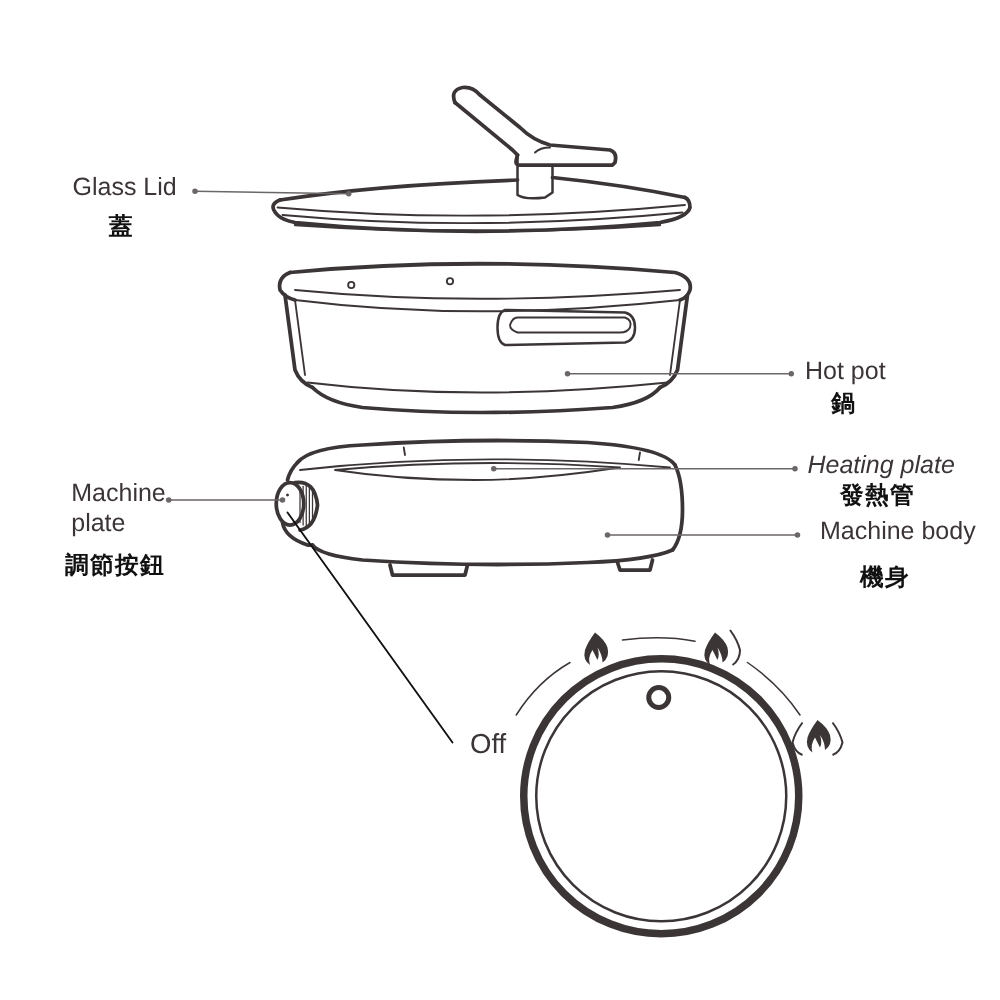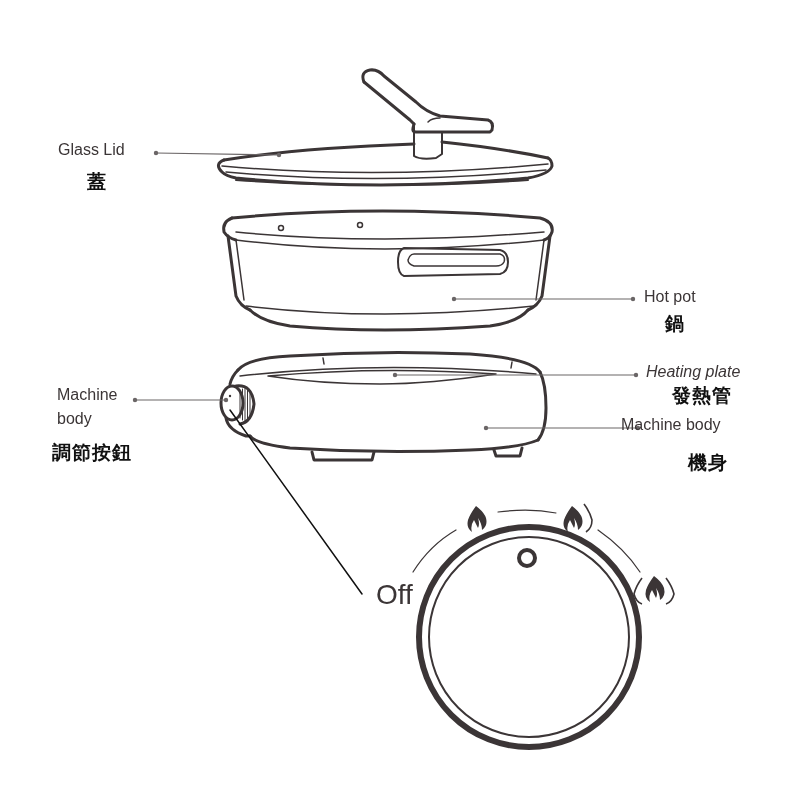--- a/index.html
+++ b/index.html
@@ -1,22 +1,22 @@
 <!DOCTYPE html>
 <html><head>
   <meta charset="utf-8">
   <style>
     html, body { margin: 0; padding: 0; background: #ffffff; }
     body { width: 800px; height: 800px; position: relative; overflow: hidden;
            font-family: "Liberation Sans", "DejaVu Sans", sans-serif; color: #3b3536; }
     svg.art { position: absolute; left: 0; top: 0; width: 800px; height: 800px; }
-    .lbl { position: absolute; font-size: 16px; line-height: 20px; color: #3b3536; white-space: nowrap; }
+    .lbl { position: absolute; font-size: 20px; line-height: 20px; color: #3b3536; white-space: nowrap; }
     .zh { position: absolute; font-size: 19px; line-height: 22px; color: #111111; font-weight: bold;
           font-family: "DejaVu Sans", sans-serif; white-space: nowrap; letter-spacing: 1px; }
-    .off { position: absolute; font-size: 28px; line-height: 24px; color: #3b3536; }
+    .off { position: absolute; font-size: 22px; line-height: 24px; color: #3b3536; }
   </style>
 </head>
 <body>
 
 <svg class="art" viewBox="0 0 800 800" xmlns="http://www.w3.org/2000/svg">
   <g fill="none" stroke="#3b3536" stroke-linecap="round" stroke-linejoin="round">
 
     <g>
 
       <path d="M364 82 Q360 72 370 70 Q378 69 384 76 L416 102 Q426 112 440 116 L488 120 Q494 122 492 130 L490 132 L430 132 L416 132 Q412 132 413 128 L414 124" stroke-width="3"></path>
@@ -138,20 +138,20 @@
 
 <div class="lbl" style="left:58px; top:140px;">Glass Lid</div>
 <div class="zh" style="left:87px; top:170px;">蓋</div>
 
 <div class="lbl" style="left:644px; top:287px;text-align:center;">Hot pot</div>
 <div class="zh" style="left:665px; top:312px;">鍋</div>
 
 <div class="lbl" style="left:646px; top:362px;font-style:italic;">Heating plate</div>
 <div class="zh" style="left:672px; top:386px;font-family:Liberation Mono, monospace;">發熱管</div>
 
-<div class="lbl" style="left:621px; top:415px;">Machine body</div>
+<div class="lbl" style="left:656px; top:415px;">Machine body</div>
 <div class="zh" style="left:688px; top:451px;">機身</div>
 
 <div class="lbl" style="left:57px; top:385px;">Machine</div>
-<div class="lbl" style="left:57px; top:409px;">body</div>
+<div class="lbl" style="left:57px; top:409px;">plate</div>
 <div class="zh" style="left:52px; top:441px;text-align:center;">調節按鈕</div>
 
 <div class="off" style="left:376px; top:583px;">Off</div>
 
 </body></html>

